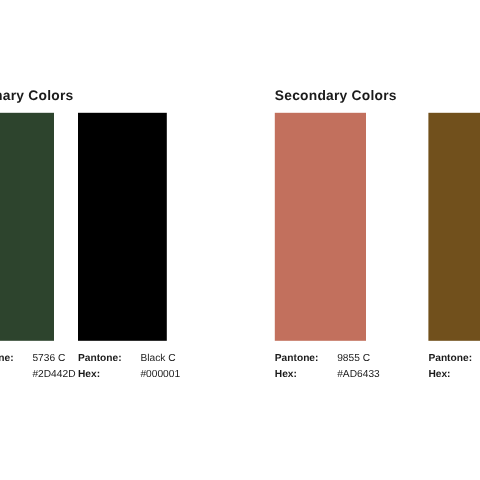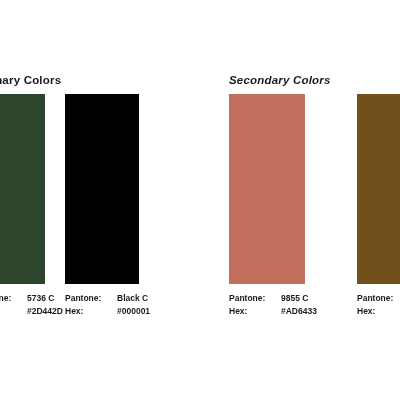--- a/index.html
+++ b/index.html
@@ -31,21 +31,20 @@
     letter-spacing: 0.2px;
     white-space: nowrap;
   }
   #primary-title {
     left: -24px;
     top: 74px;
   }
   #secondary-title {
     left: 229px;
     top: 74px;
-    font-style: italic;
   }
 
   
   .swatch {
     position: absolute;
     top: 94px;
     height: 190px;
   }
   #swatch-primary-1 {
     left: -10px;
@@ -82,21 +81,21 @@
     align-items: baseline;
     height: 13px;
   }
   .info-label {
     font-weight: bold;
     width: 52px;
     flex: 0 0 52px;
     font-size: 8.5px;
   }
   .info-value {
-    font-weight: bold;
+    font-weight: normal;
     font-size: 8.5px;
   }
 </style>
 </head>
 <body>
 
 <div class="page">
 
   <div class="section-title" id="primary-title">Primary Colors</div>
 

